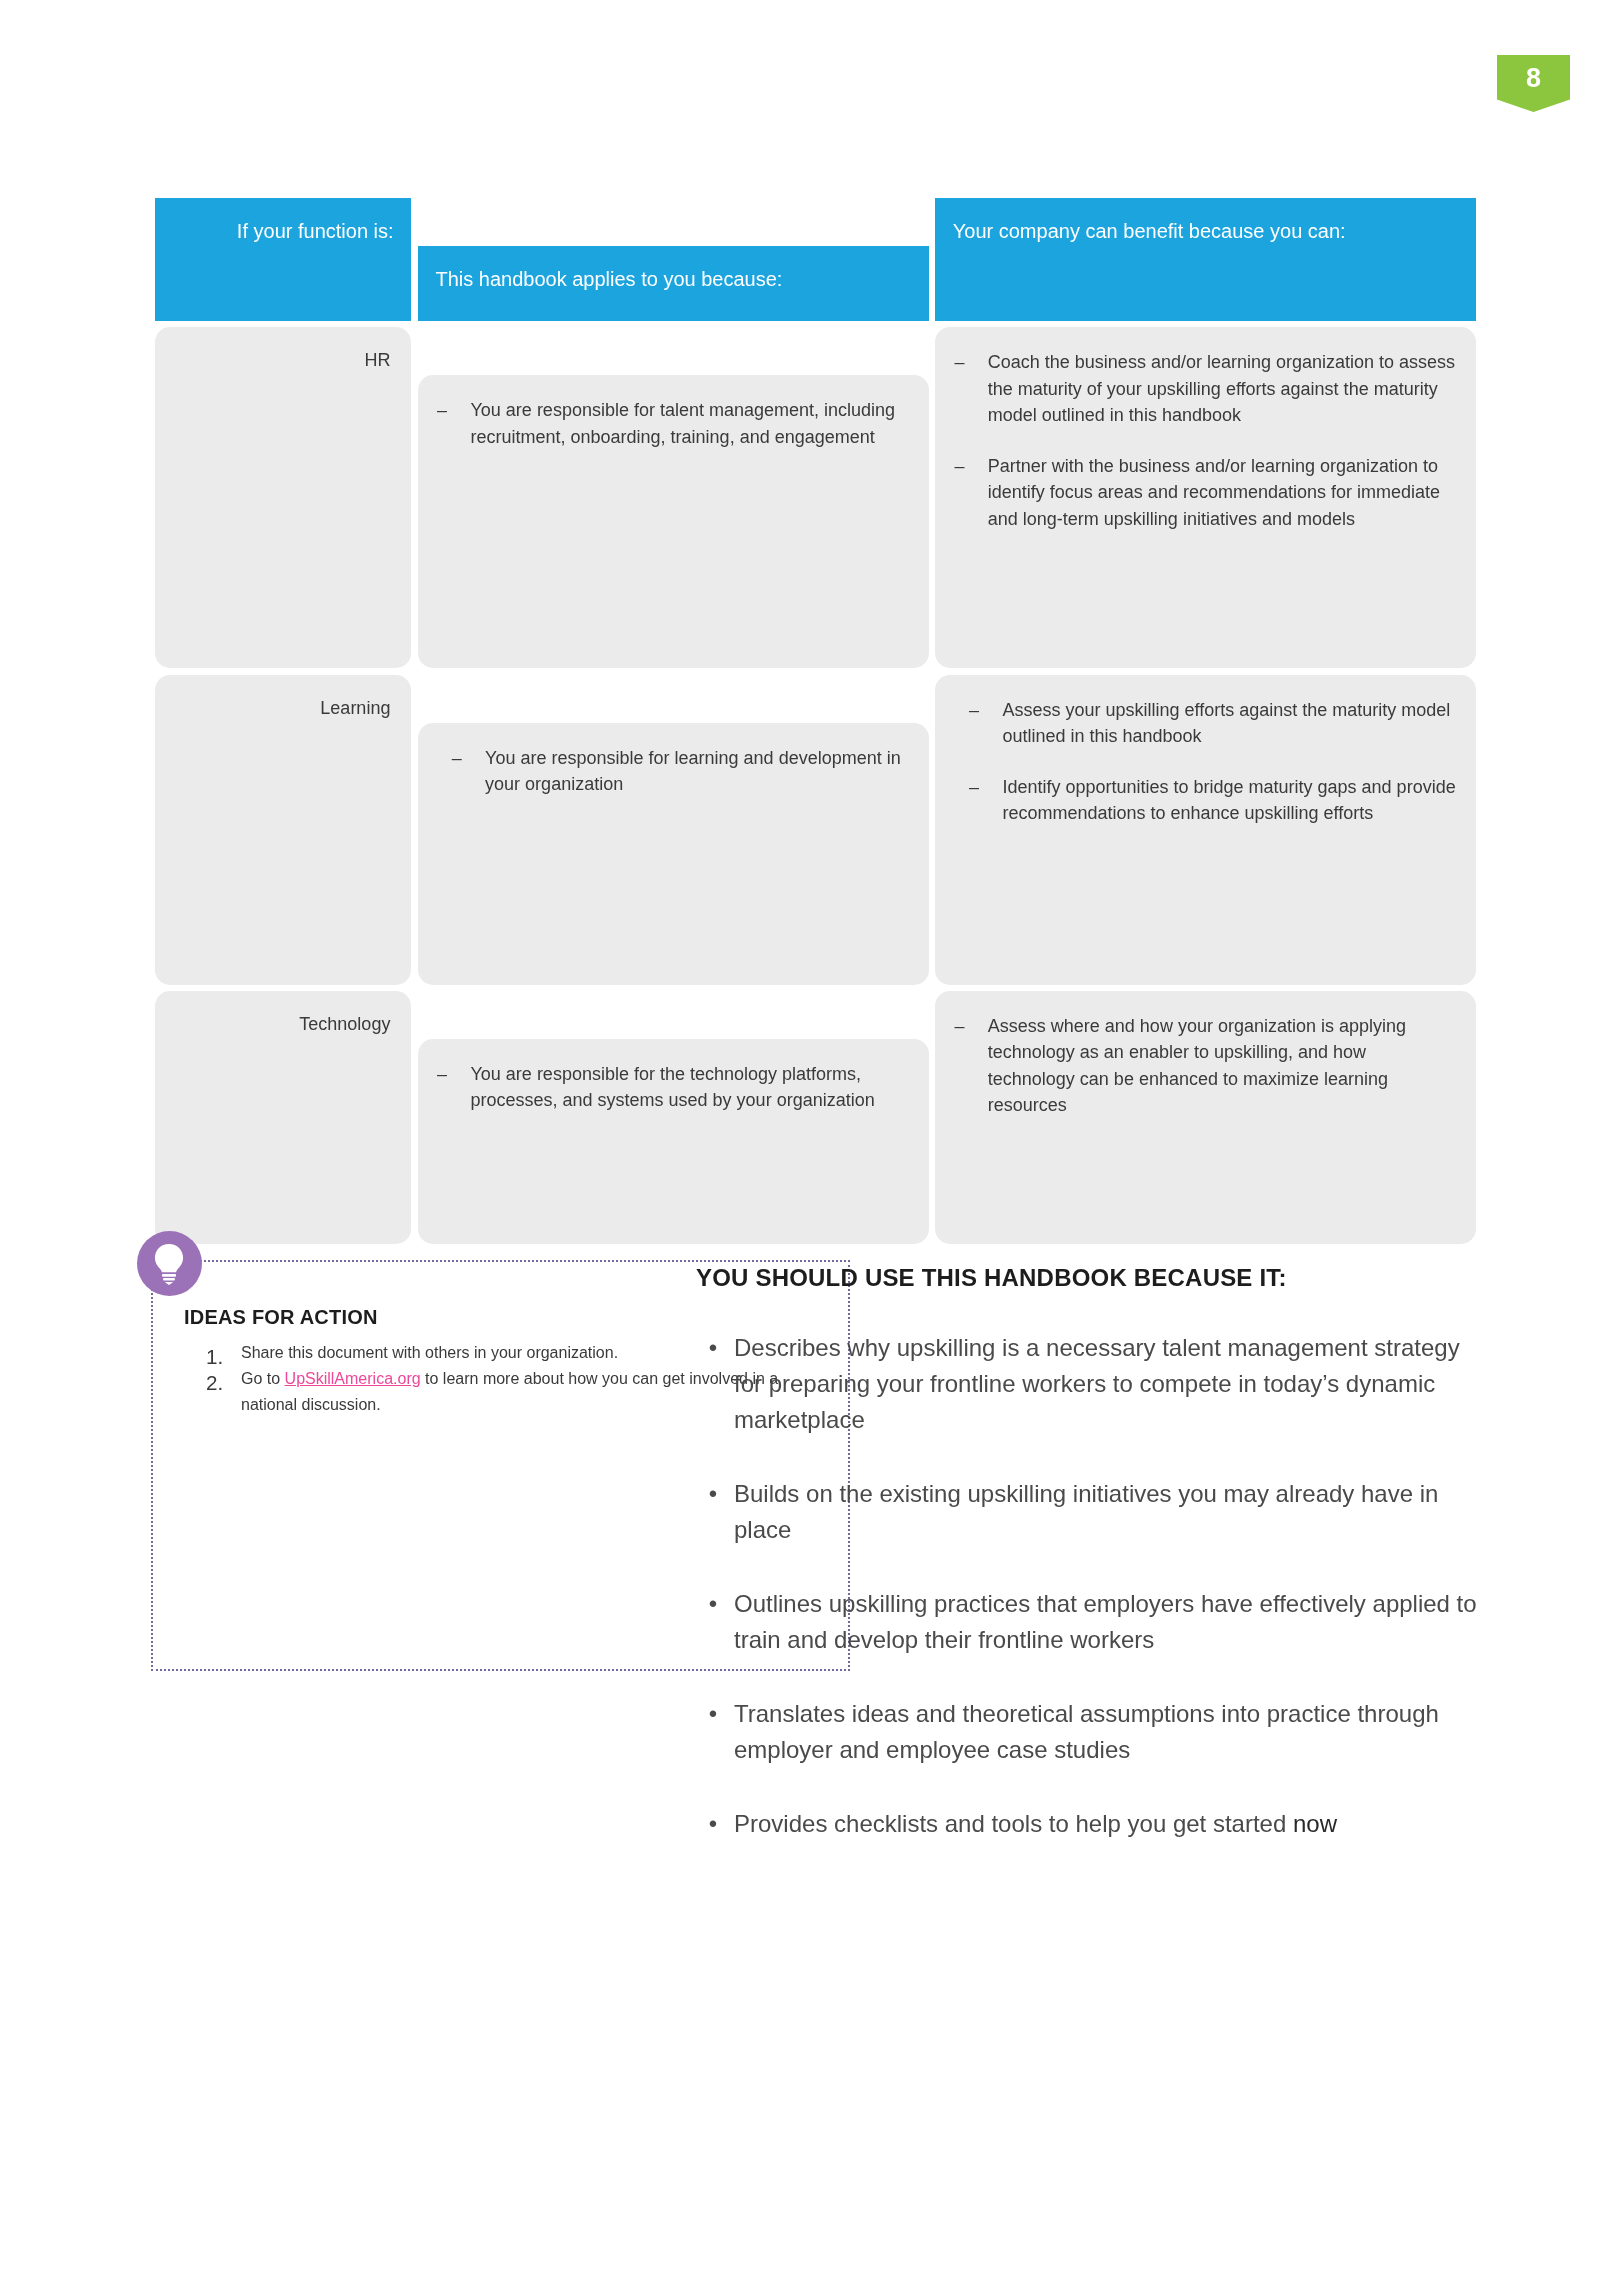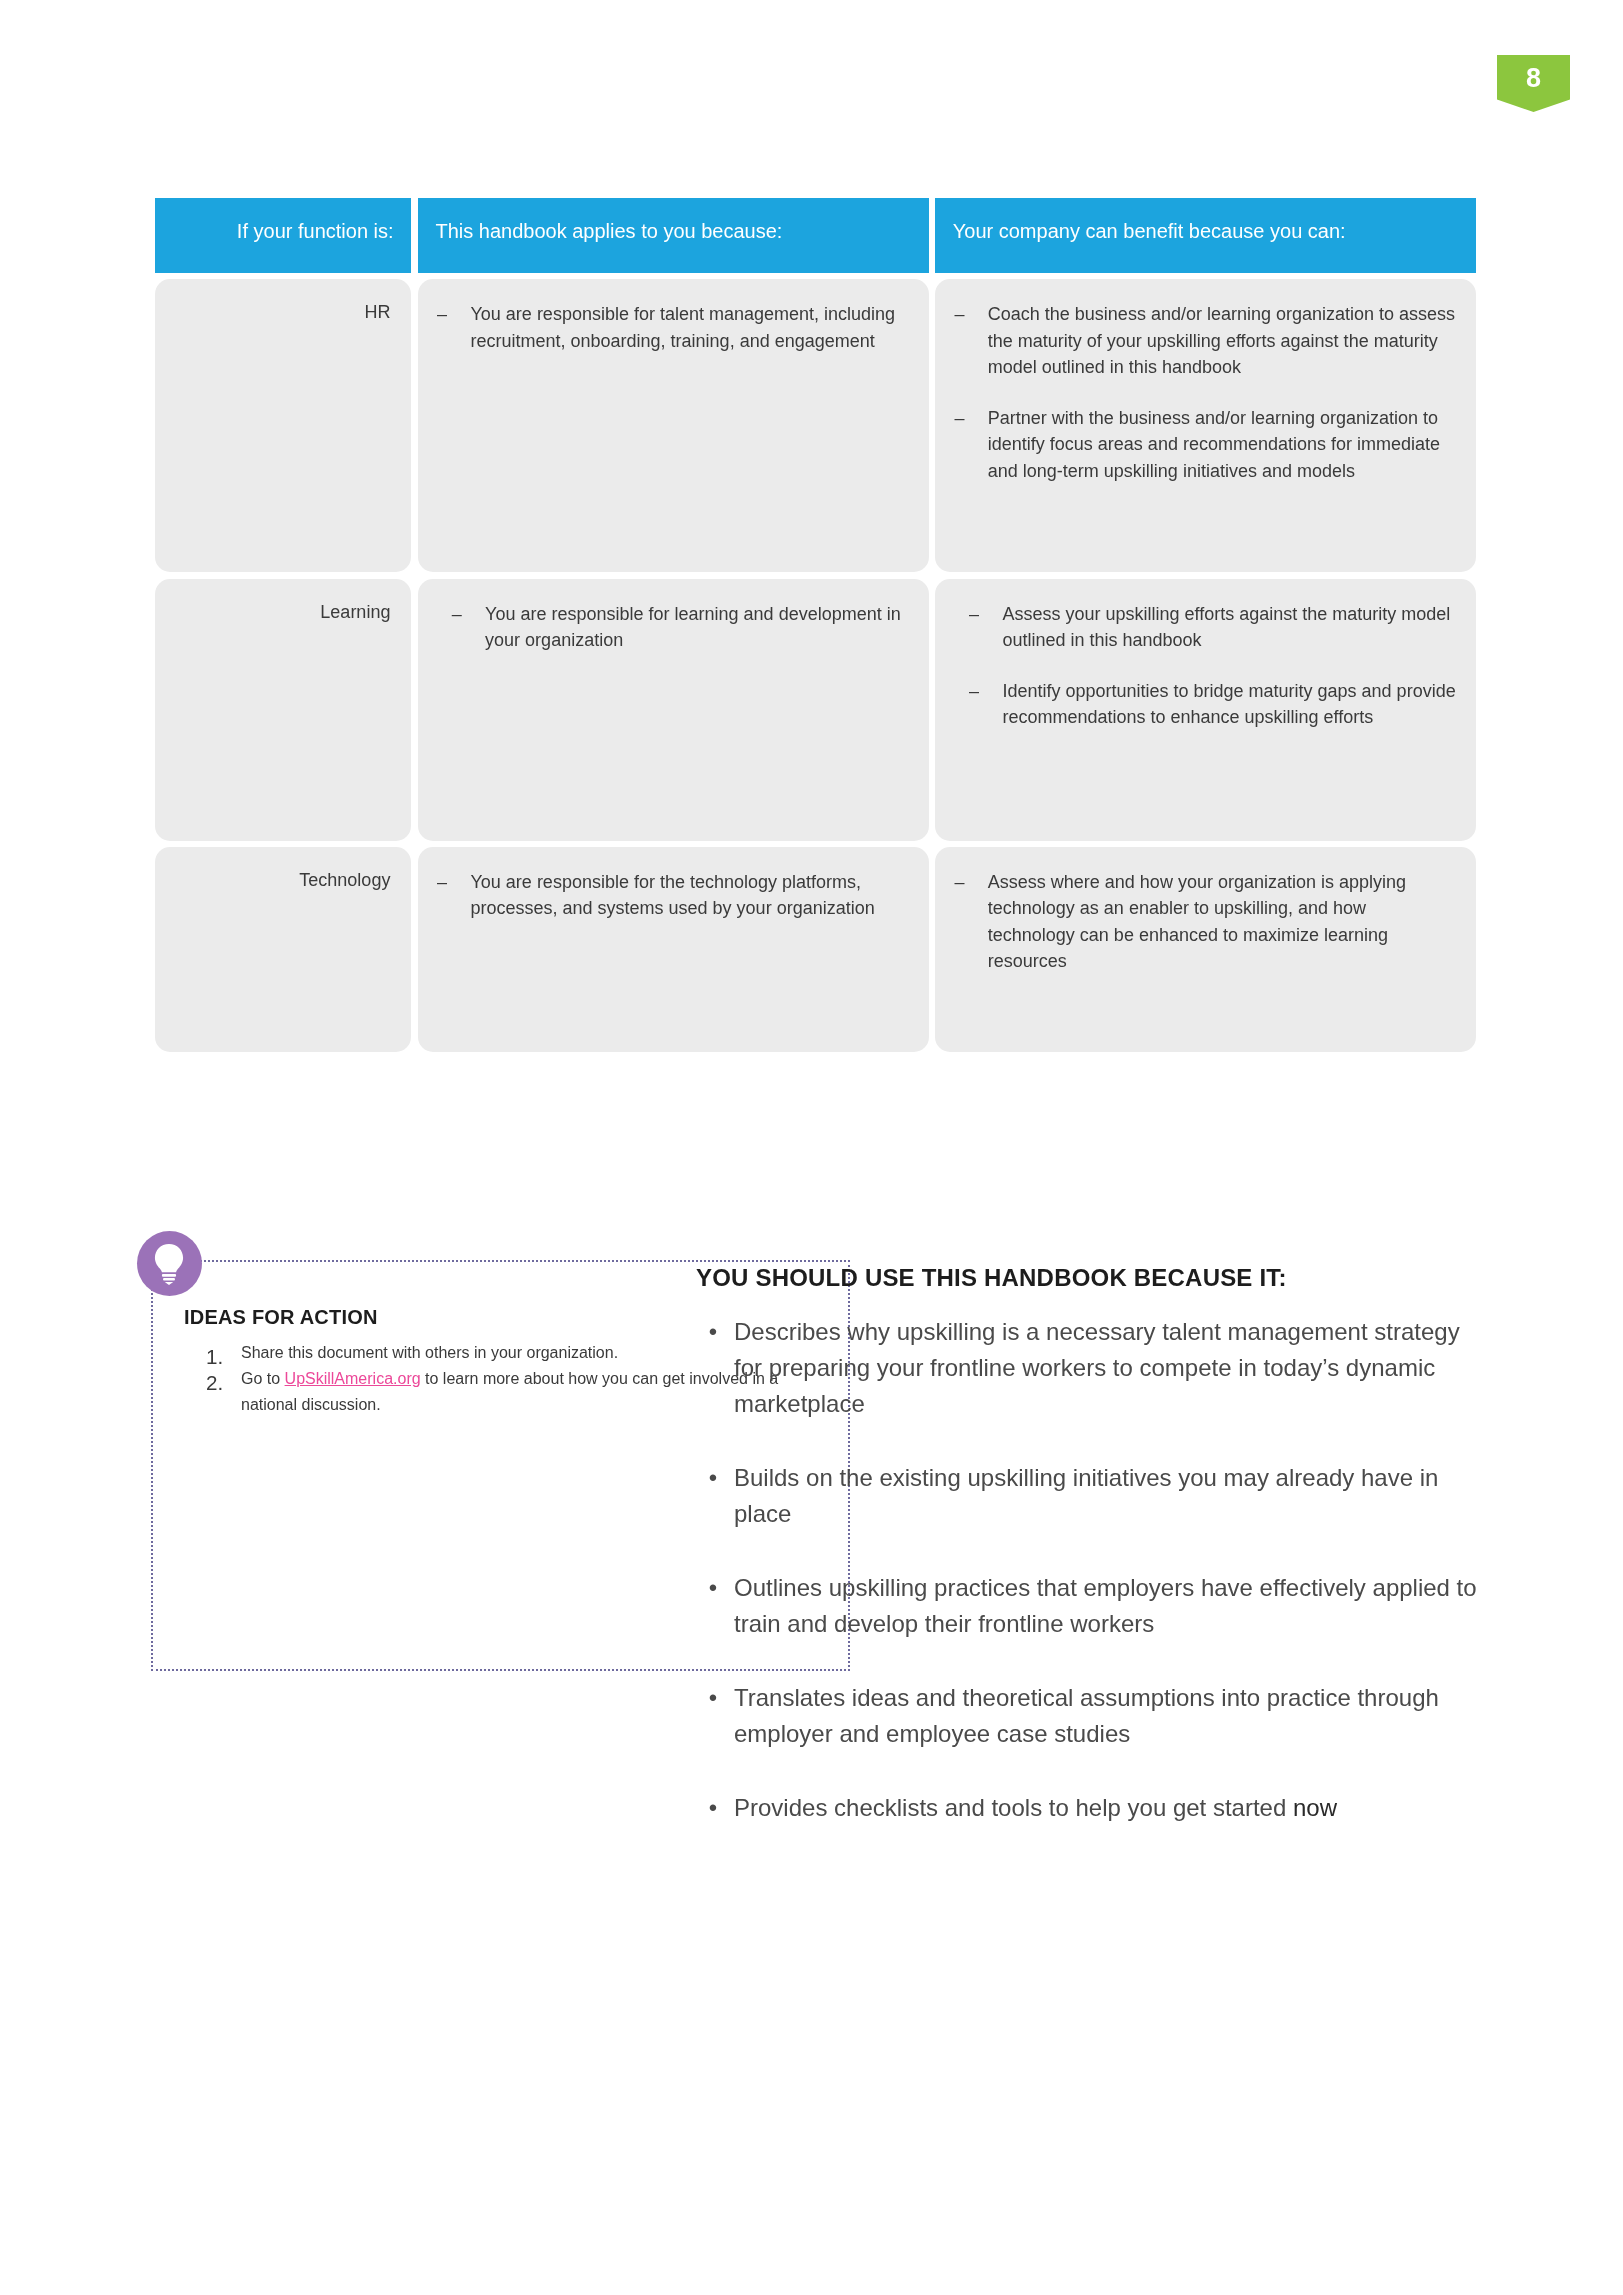--- a/index.html
+++ b/index.html
@@ -27,21 +27,21 @@
   
   .table {
     position:absolute; left:155px; top:198px;
     width:1321px;
   }
   .trow { display:flex; width:100%; }
   .trow + .trow { margin-top:6.3px; }
 
   .cell { background:#EBEBEB; }
   .c1 { width:256px; flex:0 0 256px;text-align:right; }
-  .c2 { width:511px; flex:0 0 511px; margin-left:7.1px; }
+  .c2 { width:511px; flex:0 0 511px; margin-left:7.1px;margin-top:48px; }
   .c3 { width:541px; flex:0 0 541px; margin-left:6.3px; }
 
   
   .hrow .cell {
     background:#1CA4DE;
     min-height:75px;
     padding:20.6px 17.4px 0 17.4px;
   }
   .hrow .htext {
     color:#ffffff; font-size:20px; line-height:1.28; font-weight:400;
@@ -103,21 +103,21 @@
     font-size:20.6px; color:#3a3a3a;
   }
   .ideas-list a {
     color:#ec4899; text-decoration:underline;
   }
 
   
   .right-col { position:absolute; left:696px; top:1264px; width:793px; }
   .rc-title {
     font-size:24px; font-weight:700; color:#1d1d1d;
-    letter-spacing:0.2px; margin-bottom:22px;
+    letter-spacing:0.2px; margin-bottom:38px;
   }
   .rc-list { list-style:none; }
   .rc-list li {
     position:relative; padding-left:38px;
     font-size:24px; line-height:1.5; color:#4a4a4a;
   }
   .rc-list li + li { margin-top:38px; }
   .rc-list li .rc-bullet {
     position:absolute; left:12.7px; top:0px;
     font-size:24px; line-height:1.5; color:#4a4a4a;

